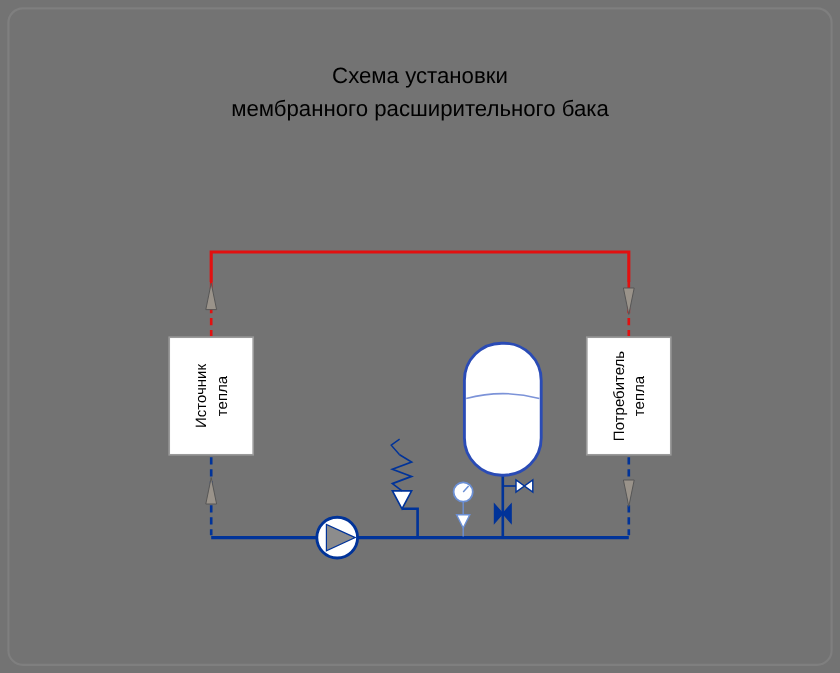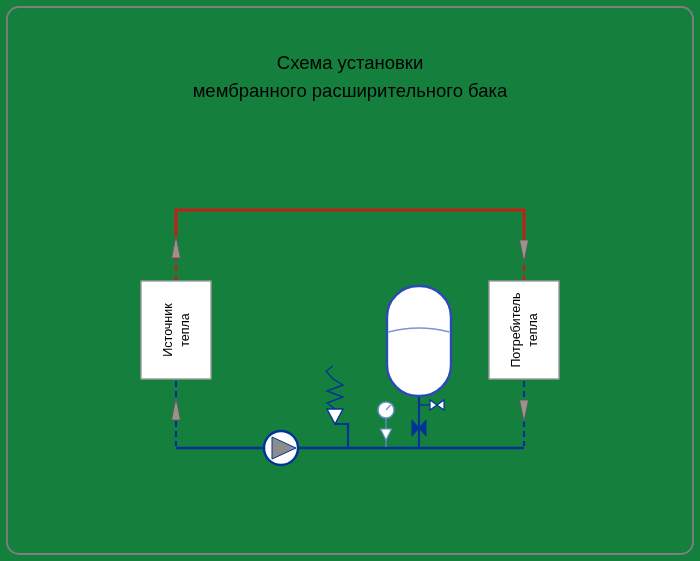--- a/index.html
+++ b/index.html
@@ -5,21 +5,21 @@
   html, body {
     margin: 0;
     padding: 0;
     background: #ffffff;
     font-family: "Liberation Sans", sans-serif;
   }
   .page {
     position: relative;
     width: 700px;
     height: 561px;
-    background: #15803d;
+    background: #737373;
     overflow: hidden;
   }
   svg { display: block; }
   text {
     font-family: "Liberation Sans", sans-serif;
     fill: #000000;
   }
   .title-text { font-size: 18.5px; }
   .box-label { font-size: 12.5px; }
 </style>

